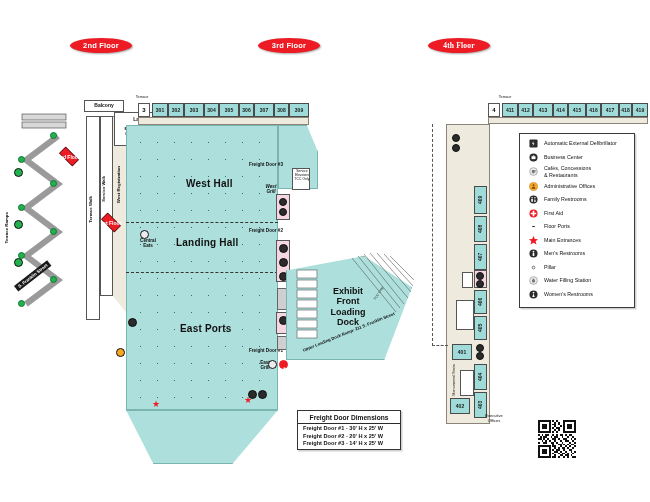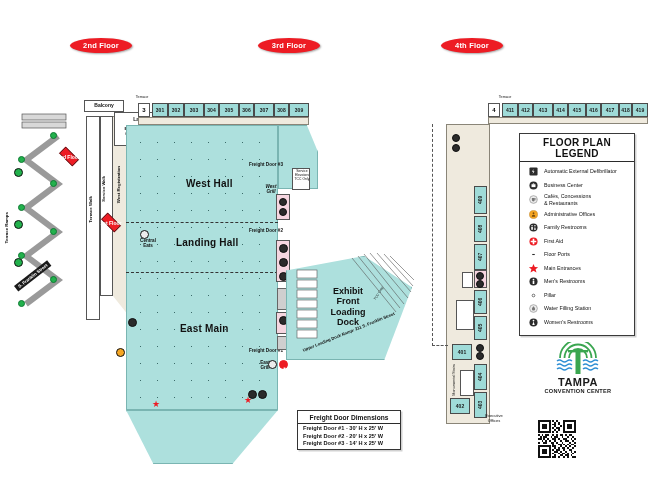--- a/index.html
+++ b/index.html
@@ -220,21 +220,21 @@
 <body>
 
 <div id="page">
 
   <div class="floor-pill" style="left:70px; top:38px; width:62px;">
     <span>2nd Floor</span>
   </div>
   <div class="floor-pill" style="left:258px; top:38px; width:62px;">
     <span>3rd Floor</span>
   </div>
-  <div class="floor-pill" style="left:441px; top:38px; width:62px;">
+  <div class="floor-pill" style="left:428px; top:38px; width:62px;font-family:Liberation Serif, serif;">
     <span>4th Floor</span>
   </div>
 
   <div>
 
     <div class="shape" style="left:10px; top:130px; width:60px; height:185px;">
       <svg width="60" height="185" viewBox="0 0 60 185">
         <polyline points="48,6 16,30 48,54 16,78 48,102 16,126 48,150 16,174" fill="none" stroke="#9a9a9a" stroke-width="6"></polyline>
       </svg>
     </div>
@@ -365,21 +365,21 @@
     <div class="hall" style="left:126px; top:410px; width:152px; height:54px;
                 clip-path: polygon(0 0, 100% 0, 70% 100%, 18% 100%);"></div>
 
     <div class="dot-grid" style="left:128px; top:128px; width:148px; height:280px;"></div>
 
     <div class="dash-h" style="left:126px; top:222px; width:152px;"></div>
     <div class="dash-h" style="left:126px; top:272px; width:152px;"></div>
 
     <div class="hall-title" style="left:186px; top:178px;">West Hall</div>
     <div class="hall-title" style="left:176px; top:237px;">Landing Hall</div>
-    <div class="hall-title" style="left:180px; top:323px;">East Main</div>
+    <div class="hall-title" style="left:180px; top:323px;">East Ports</div>
 
     <div class="fd-label" style="left:249px; top:162px;">Freight Door #3</div>
     <div class="fd-label" style="left:249px; top:228px;">Freight Door #2</div>
     <div class="fd-label" style="left:249px; top:348px;">Freight Door #1</div>
 
     <div class="lbl" style="left:258px; top:184px; width:26px; font-size:4.6px; font-style:italic;">West
 Grill</div>
     <div class="ico ico-circle" style="left:276px; top:196px; width:9px; height:9px; background:#ececec;"></div>
 
     <div class="lbl" style="left:134px; top:238px; width:28px; font-size:4.6px;">Central
@@ -545,21 +545,20 @@
     <div class="ico ico-circle" style="left:452px; top:134px; width:8px; height:8px; background:#2b2b2b;"></div>
     <div class="ico ico-circle" style="left:452px; top:144px; width:8px; height:8px; background:#2b2b2b;"></div>
 
     <div class="whitebox" style="left:462px; top:272px; width:11px; height:16px;"></div>
     <div class="whitebox" style="left:456px; top:300px; width:18px; height:30px;"></div>
 
     <div class="shape" style="left:432px; top:124px; width:16px; height:222px; border-left:1px dashed #555; border-bottom:1px dashed #555;"></div>
   </div>
 
   <div id="legend" style="left:519px; top:133px; width:116px;">
-    <div id="legend-title">FLOOR PLAN LEGEND</div>
     <div class="legend-list">
 
       <div class="legend-row">
         <span class="legend-ico">
           <svg width="9" height="9" viewBox="0 0 10 10">
               <rect x="0.5" y="0.5" width="9" height="9" rx="1.2" fill="#2b2b2b"></rect>
               <path d="M5 2.2 3.3 5.3h1.3l-.5 2.5 2-3.2H4.7z" fill="#fff"></path>
             </svg>
         </span>
         <span class="legend-text">Automatic External Defibrillator</span>
@@ -684,41 +683,20 @@
     </div>
   </div>
 
   <div id="freight-box" style="left:297px; top:410px; width:104px;">
     <div id="freight-title">Freight Door Dimensions</div>
     <div class="freight-row">Freight Door #1 - 30' H x 25'  W</div>
     <div class="freight-row">Freight Door #2 - 20' H x 25'  W</div>
     <div class="freight-row" style="padding-bottom:3px;">Freight Door #3 - 14' H x 25'  W</div>
   </div>
 
-  <div id="logo" style="left:538px; top:342px; width:80px;">
-    <svg width="52" height="34" viewBox="0 0 52 34" style="display:block; margin:0 auto;">
-      <g fill="none" stroke="#3aa650" stroke-width="1.8">
-        <path d="M8 16 A18 18 0 0 1 44 16"></path>
-        <path d="M12.5 16 A13.5 13.5 0 0 1 39.5 16"></path>
-        <path d="M17 16 A9 9 0 0 1 35 16"></path>
-      </g>
-      <rect x="23.5" y="8" width="5" height="24" fill="#3aa650"></rect>
-      <rect x="16" y="8" width="20" height="2.4" fill="#3aa650"></rect>
-      <g stroke="#2f8fd4" stroke-width="1.5" fill="none">
-        <path d="M5 19 q2.5 -2 5 0 t5 0 t5 0"></path>
-        <path d="M5 23 q2.5 -2 5 0 t5 0 t5 0"></path>
-        <path d="M5 27 q2.5 -2 5 0 t5 0 t5 0"></path>
-        <path d="M31 19 q2.5 -2 5 0 t5 0 t5 0"></path>
-        <path d="M31 23 q2.5 -2 5 0 t5 0 t5 0"></path>
-        <path d="M31 27 q2.5 -2 5 0 t5 0 t5 0"></path>
-      </g>
-    </svg>
-    <div id="logo-name">TAMPA</div>
-    <div id="logo-sub">CONVENTION CENTER</div>
-  </div>
 
   <div id="qr" style="left:538px; top:420px;">
     <svg width="38" height="38" viewBox="0 0 21 21" shape-rendering="crispEdges">
       <rect width="21" height="21" fill="#fff"></rect>
       <g fill="#111">
         <rect x="0" y="0" width="7" height="1"></rect>
           <rect x="0" y="6" width="7" height="1"></rect>
         <rect x="0" y="0" width="1" height="7"></rect>
           <rect x="6" y="0" width="1" height="7"></rect>
         <rect x="2" y="2" width="3" height="3"></rect>

